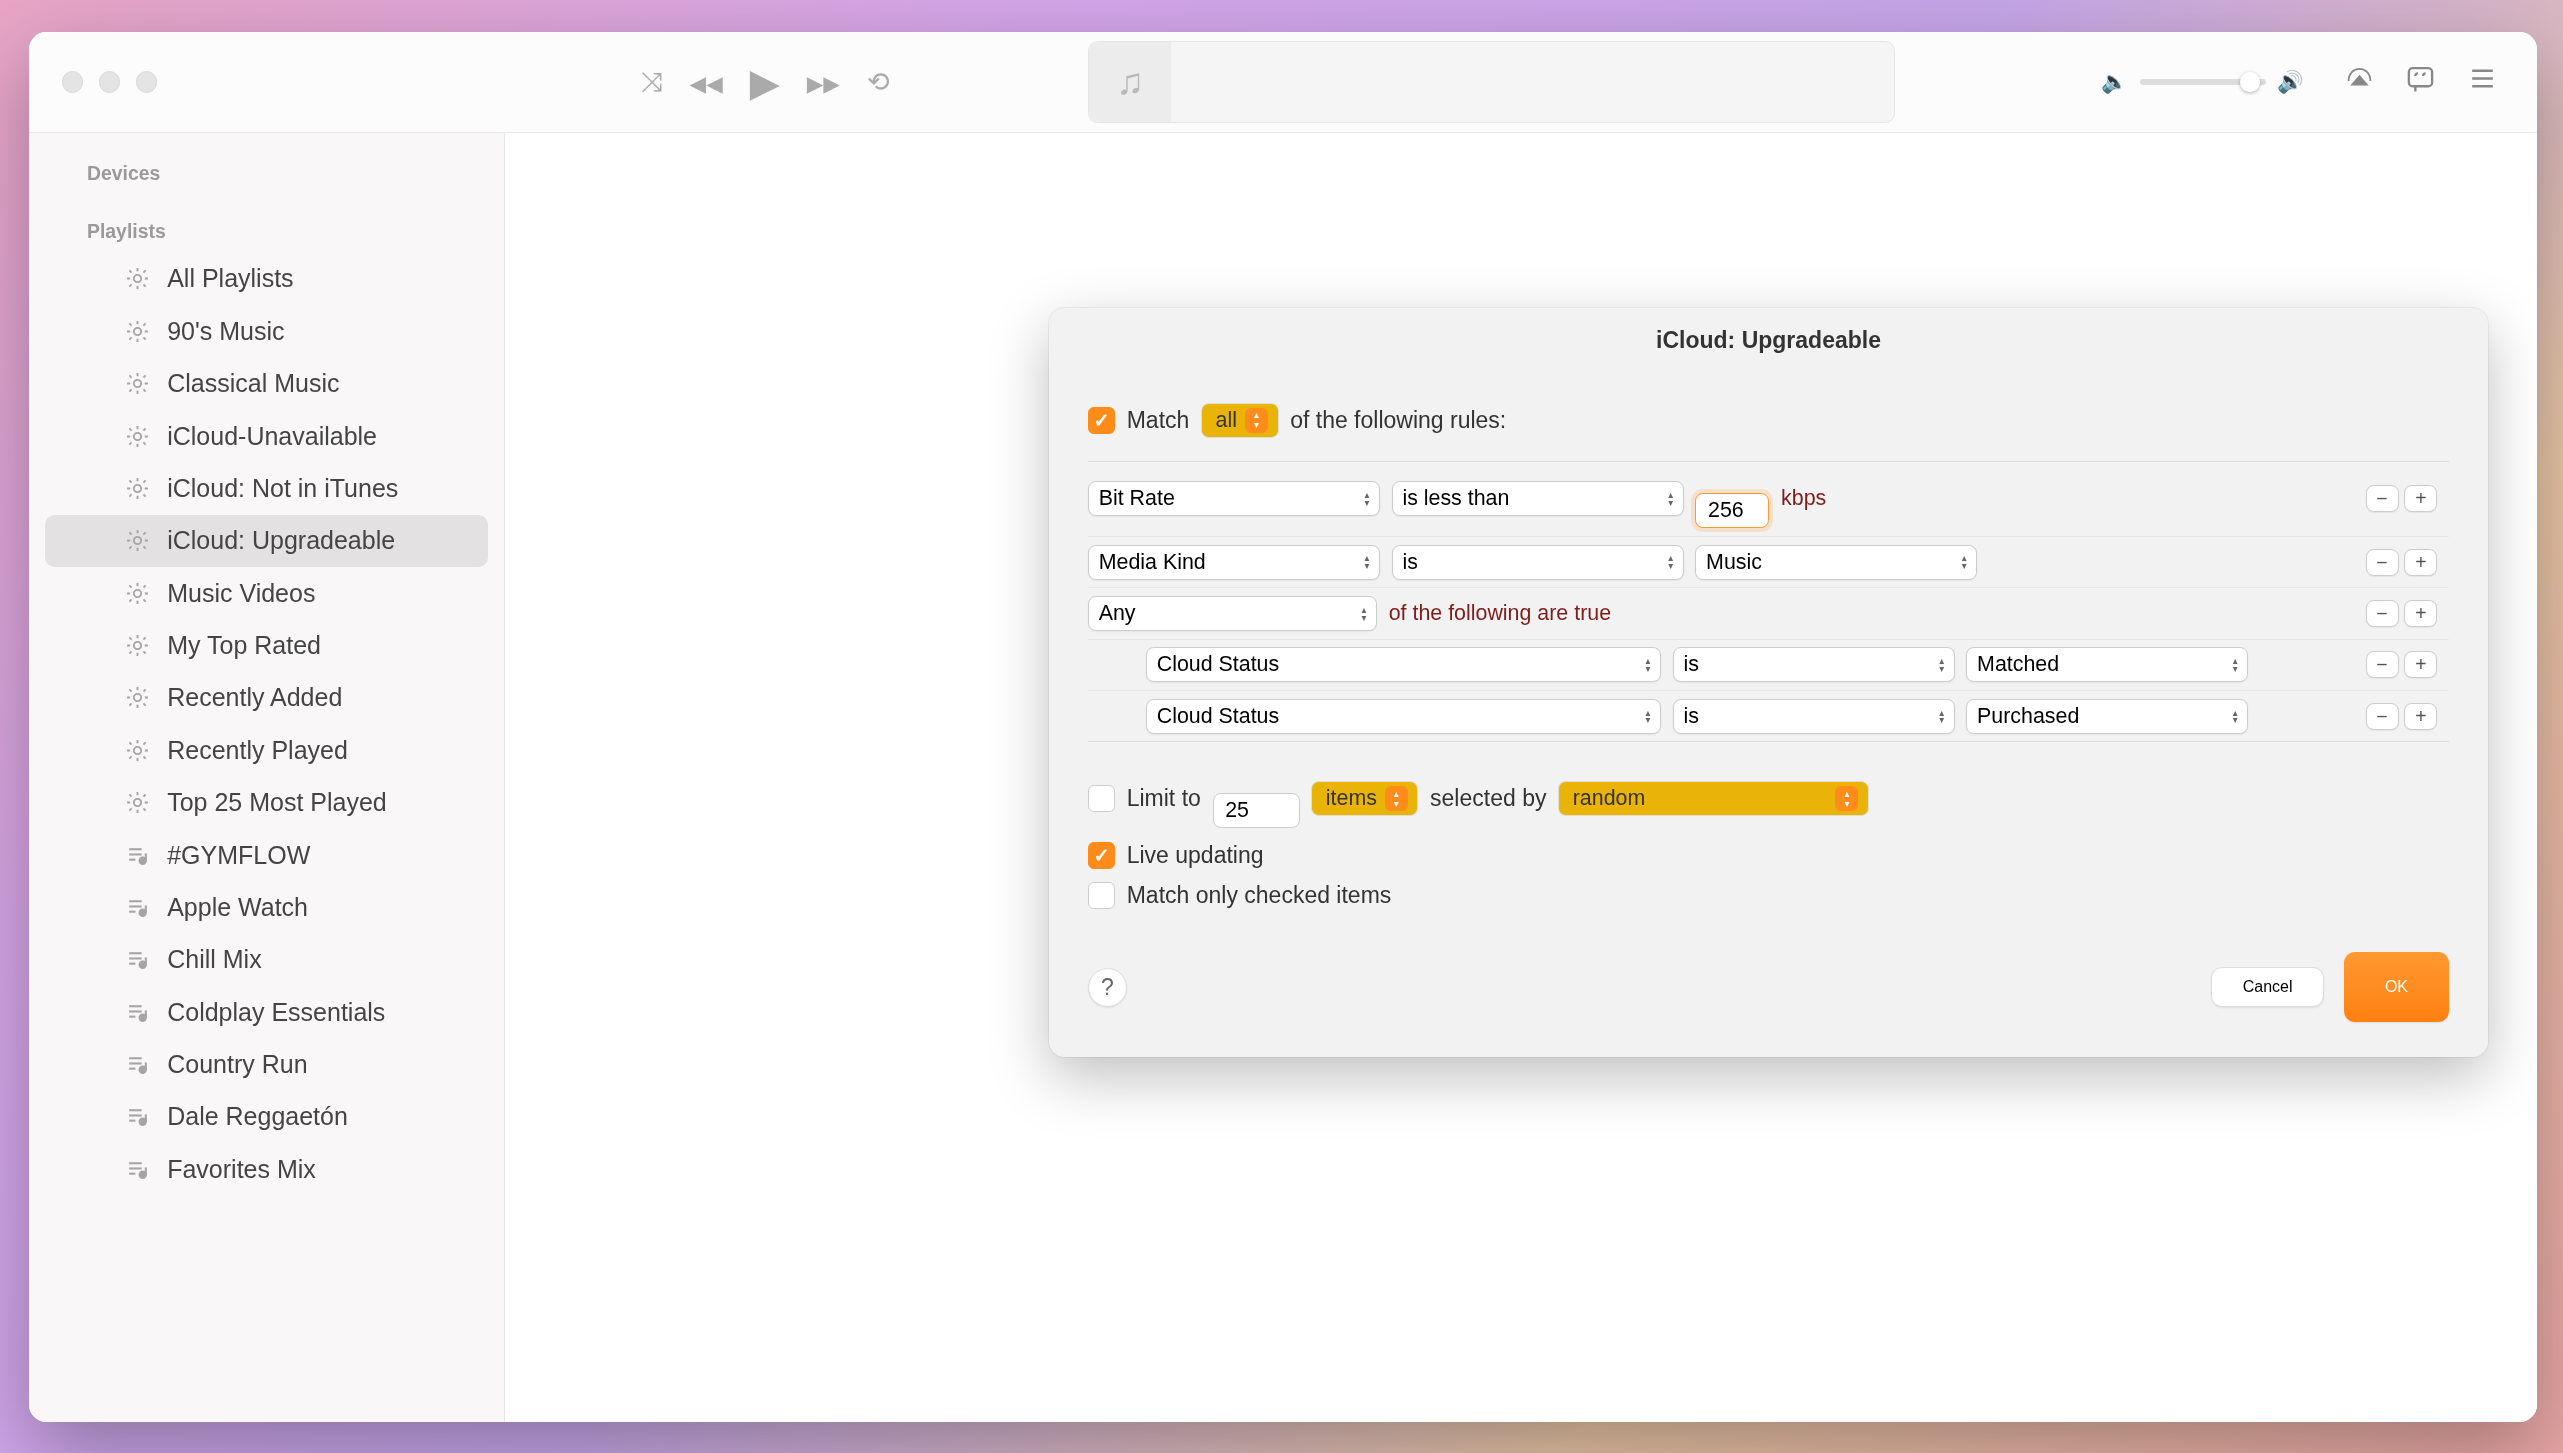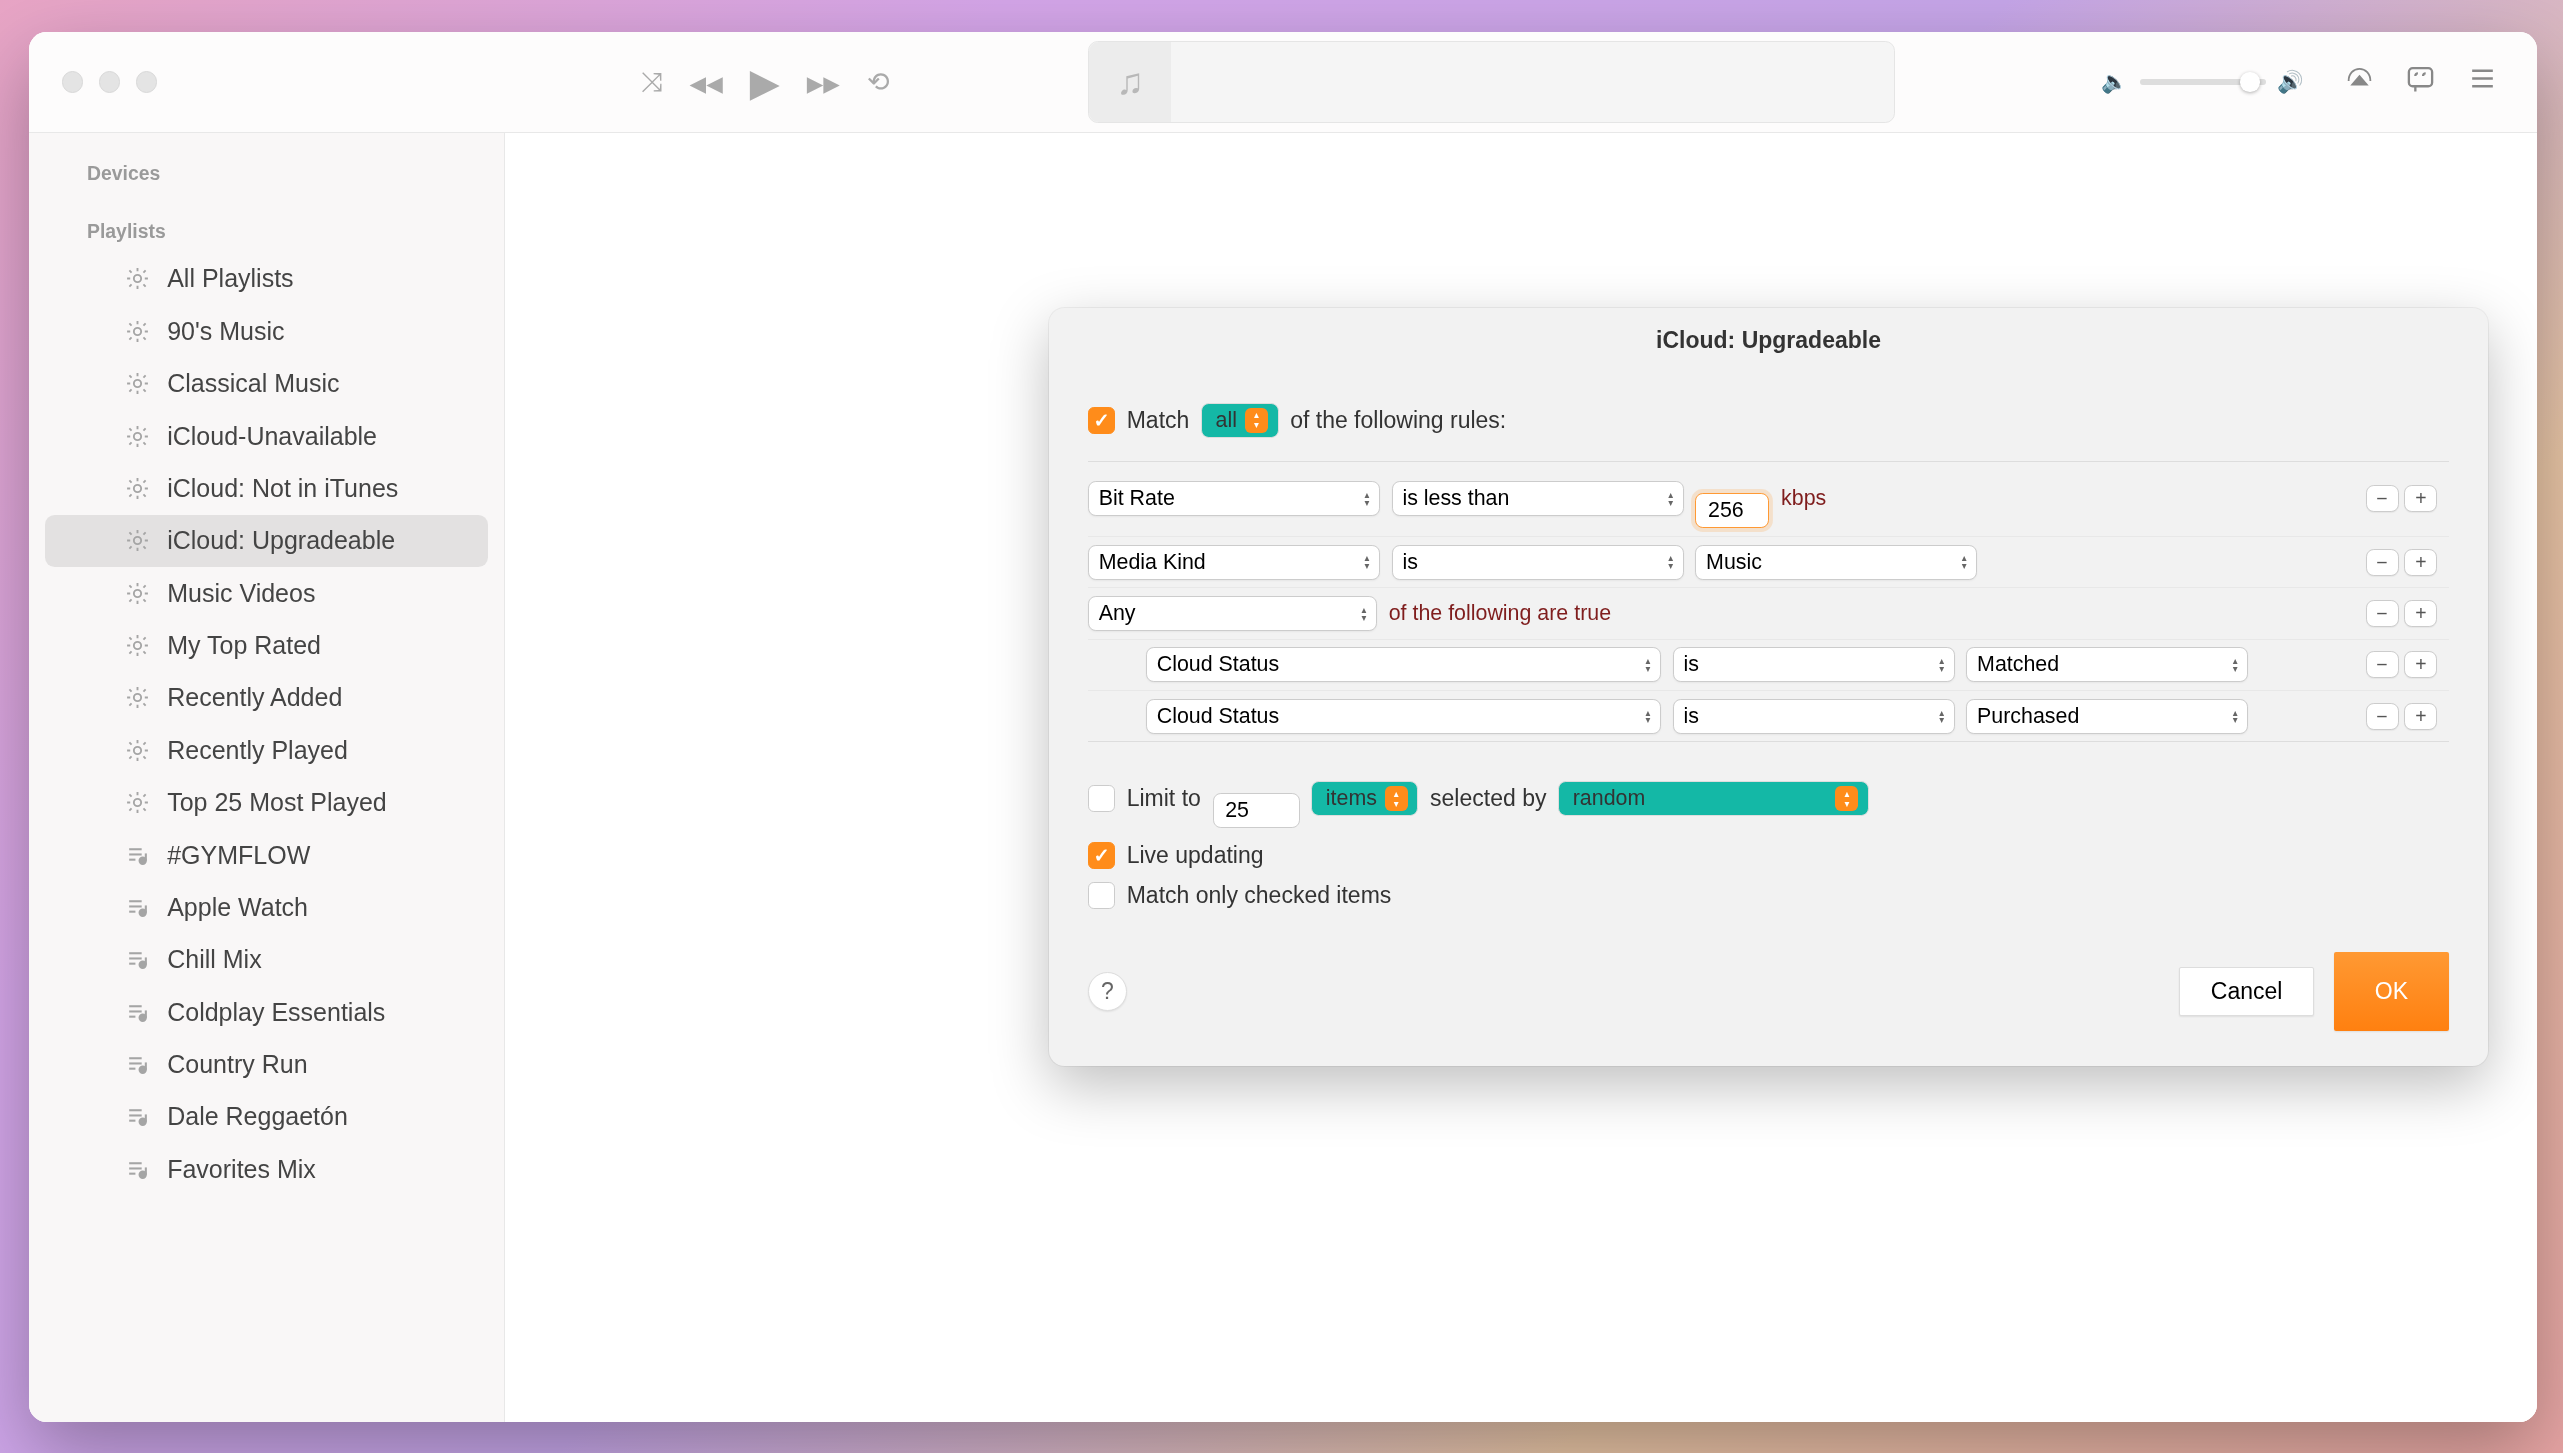--- a/index.html
+++ b/index.html
@@ -249,21 +249,21 @@
     }
     
     .checkbox.checked::after {
       content: "✓";
       color: #fff;
       font-size: 19.4px;
       font-weight: bold;
     }
     
     .mini-select {
-      background: #14b8a6;
+      background: #eab308;
       border: 1px solid #ddd;
       border-radius: 7.8px;
       padding: 3.9px 9.7px 3.9px 13.6px;
       font-size: 21.4px;
       display: flex;
       align-items: center;
       gap: 7.8px;
       text-align: center;
     }
     
@@ -407,22 +407,22 @@
       color: #666;
       box-shadow: 0 1px 1.9px rgba(0,0,0,0.08);
     }
     
     .footer-spacer {
       flex: 1;
     }
     
     .btn {
       padding: 9.7px 31px;
-      border-radius: 2px;
-      font-size: 23px;
+      border-radius: 11px;
+      font-size: 16px;
       border: 1px solid #ddd;
       background: #fff;
       box-shadow: 0 1px 1.9px rgba(0,0,0,0.08);
     }
     
     .btn.primary {
       background: linear-gradient(#ff9933, #ff8010);
       color: #fff;
       border: none;
       padding: 26px 41px;

